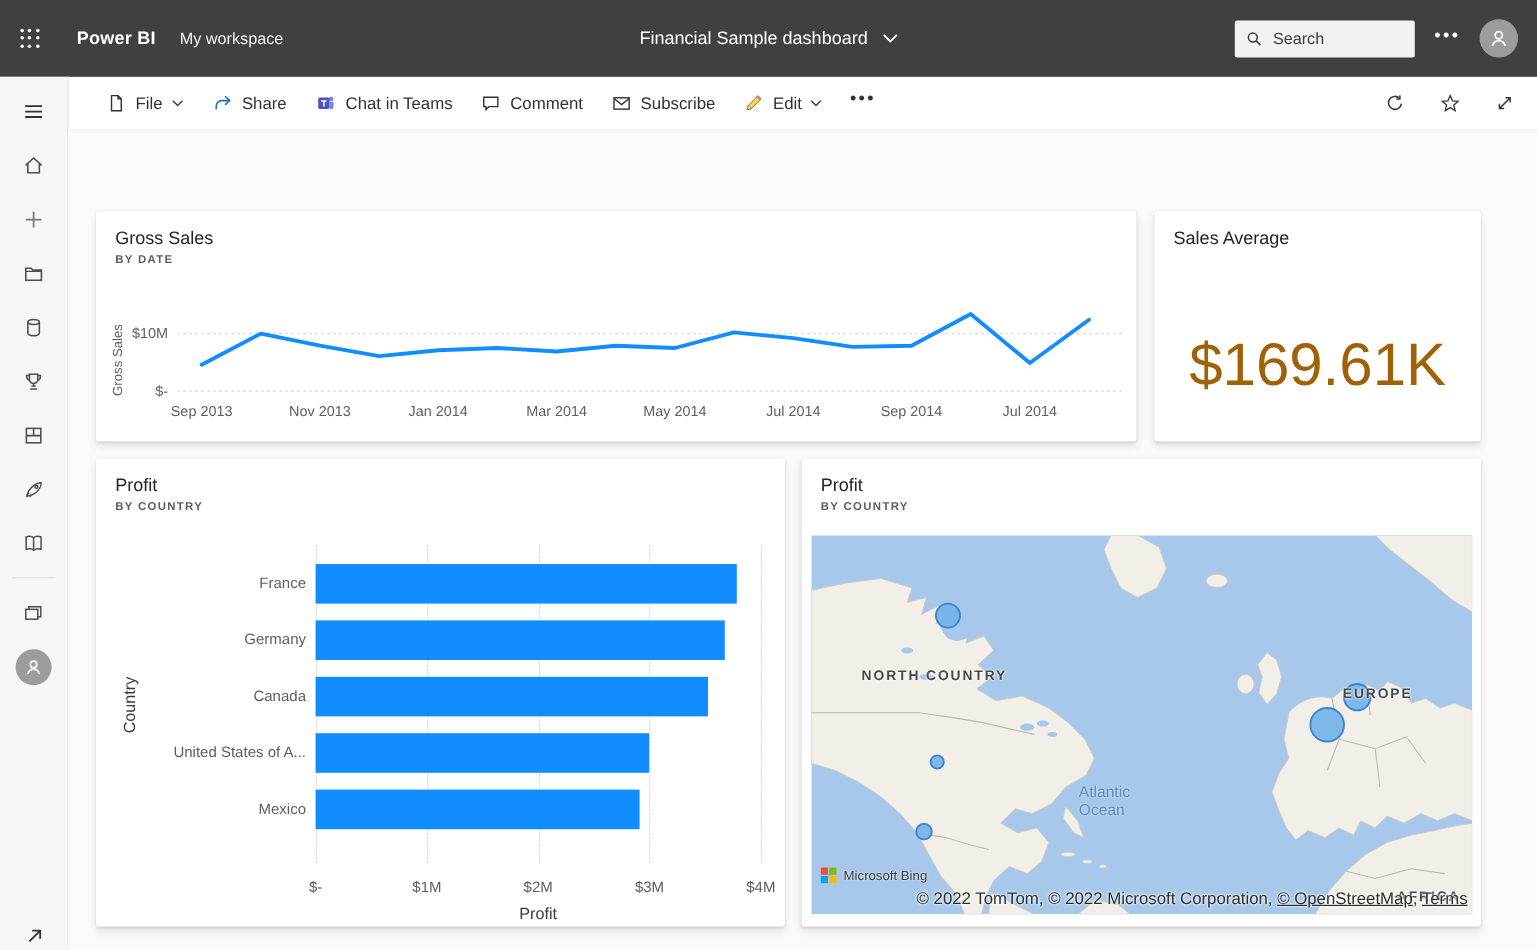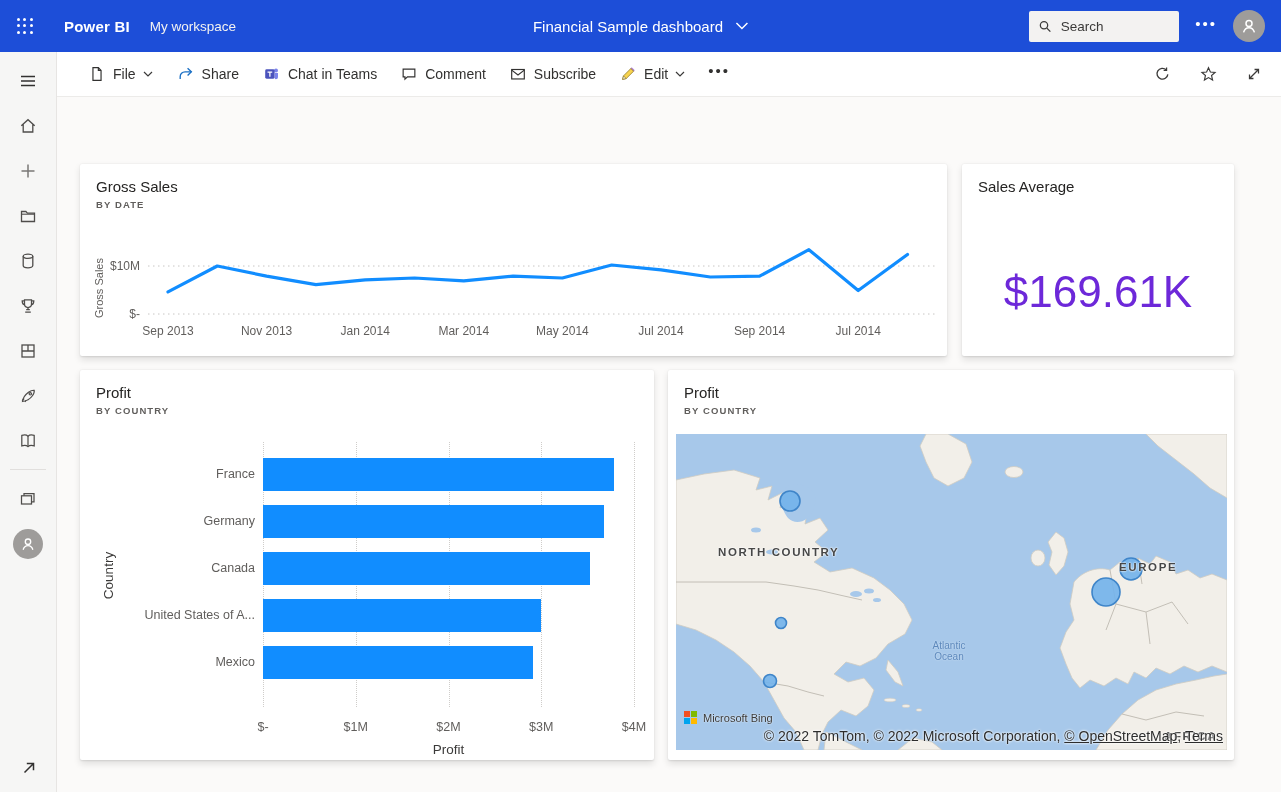--- a/index.html
+++ b/index.html
@@ -1,20 +1,20 @@
 <!DOCTYPE html>
 <html><head>
 <meta charset="utf-8">
 <style>
   * { box-sizing: border-box; margin: 0; padding: 0; }
   html,body { width:1281px; height:792px; overflow:hidden;
     font-family:"Liberation Sans", sans-serif; background:#f3f2f1; }
 
   
-  .topbar { height:52px; background:#1d4ed8; color:#fff; display:flex;
+  .topbar { height:64px; background:#404040; color:#fff; display:flex;
     align-items:center; position:relative; }
   .waffle { width:50px; height:48px; display:grid; place-items:center; cursor:pointer; }
   .waffle-grid { width:17px; height:17px; display:grid;
     grid-template-columns:repeat(3,1fr); grid-template-rows:repeat(3,1fr); gap:3px; }
   .waffle-grid i { width:3px; height:3px; background:#fff; border-radius:50%; }
   .brand { font-weight:bold; font-size:15px; margin:0 20px 0 14px; letter-spacing:.2px; }
   .ws-name { font-size:13.5px; color:#f3f2f1; }
   .tb-center { position:absolute; left:50%; transform:translateX(-50%);
     display:flex; align-items:center; gap:12px; font-size:15px; cursor:pointer; }
   .tb-right { margin-left:auto; display:flex; align-items:center; gap:16px; padding-right:16px; }
@@ -68,21 +68,21 @@
     font-size:12px; color:#605e5c; }
   #gs-svg { position:absolute; left:68px; top:72px; }
   #gs-svg .gl { stroke:#c8c6c4; stroke-width:1; stroke-dasharray:1.5 3.5; }
   #gs-svg polyline { fill:none; stroke-width:3.2; stroke-linejoin:round; stroke-linecap:round; }
   .gs-xlabels { position:absolute; left:68px; top:160px; width:790px; height:16px; }
   .gs-xlabels span { position:absolute; transform:translateX(-50%); font-size:12px; color:#605e5c; white-space:nowrap; }
 
   
   #tile-avg { left:905px; top:67px; width:272px; height:192px; }
   .kpi-value { position:absolute; left:50%; top:128px; transform:translate(-50%,-50%);
-    font-size:44px; font-weight:200; color:#6d28d9; white-space:nowrap; }
+    font-size:50px; font-weight:200; color:#a16207; white-space:nowrap; }
 
   
   #tile-bar { left:23px; top:273px; width:574px; height:390px; }
   .bc { position:absolute; left:16px; top:72px; width:552px; height:330px; }
   .bc-gl { position:absolute; top:0; height:265px; width:0; border-left:1px dotted #cfcdca; }
   .bc-label { position:absolute; width:159px; text-align:right; font-size:12.5px;
     color:#605e5c; white-space:nowrap; }
   .bc-bar { position:absolute; height:33px; cursor:pointer; }
   .bc-tick { position:absolute; top:278px; transform:translateX(-50%);
     font-size:12.5px; color:#605e5c; }
@@ -90,22 +90,22 @@
     font-size:13.5px; color:#3b3a39; }
   .bc-ytitle { position:absolute; left:-58px; top:126px; width:140px; text-align:center;
     transform:rotate(-90deg); font-size:13.5px; color:#3b3a39; }
 
   
   #tile-map { left:611px; top:273px; width:566px; height:390px; }
   .map-wrap { position:absolute; left:8px; top:64px; width:551px; height:316px; overflow:hidden; }
   .map-wrap svg { display:block; }
   .map-label { position:absolute; font-size:11.5px; font-weight:bold; color:#474747;
     letter-spacing:1.6px; text-shadow:0 0 2px #fff,0 0 2px #fff; white-space:nowrap; }
-  .map-ocean-label { position:absolute; left:223px; top:206px; width:100px; text-align:center;
-    font-size:10px; color:#5d89bd; text-shadow:0 0 2px rgba(255,255,255,.6); }
+  .map-ocean-label { position:absolute; left:223px; top:206px; width:100px; 
+    font-size:13px; color:#5d89bd; text-shadow:0 0 2px rgba(255,255,255,.6); }
   .bing-logo { position:absolute; left:8px; bottom:26px; display:flex; align-items:center;
     gap:6px; font-size:11px; color:#3b3a39; text-shadow:0 0 2px #fff; }
   .ms-squares { display:grid; grid-template-columns:6px 6px; grid-template-rows:6px 6px; gap:1px; }
   .map-attr { position:absolute; right:4px; bottom:6px; font-size:14px; color:#2d2d2d;
     text-shadow:0 0 2px #fff,0 0 3px #fff; white-space:nowrap;margin-left:29px; }
   .map-attr .lnk { text-decoration:underline; cursor:pointer; }
   .map-bubbles circle { fill:#74b3ea; fill-opacity:.92; stroke:#3f85c9; stroke-width:1.6; cursor:pointer; }
 
   svg.ic { display:block; }
 </style>

